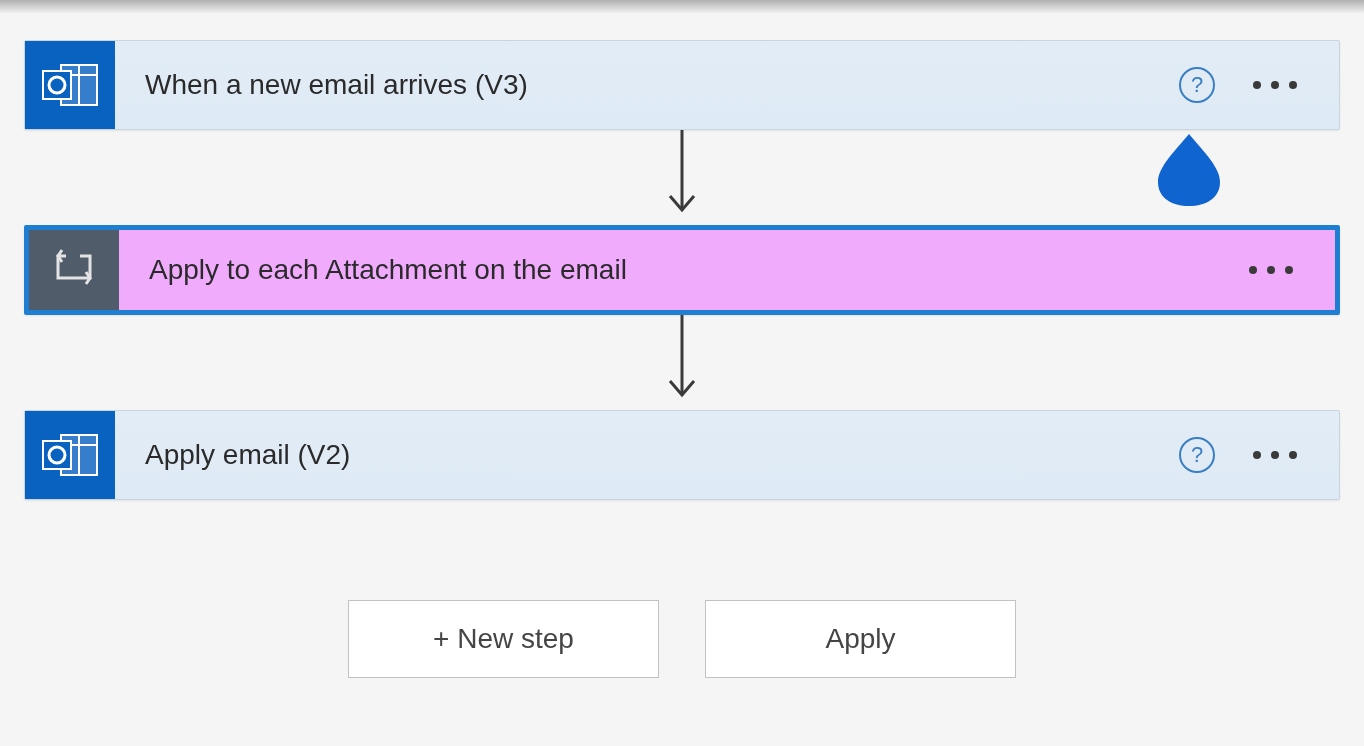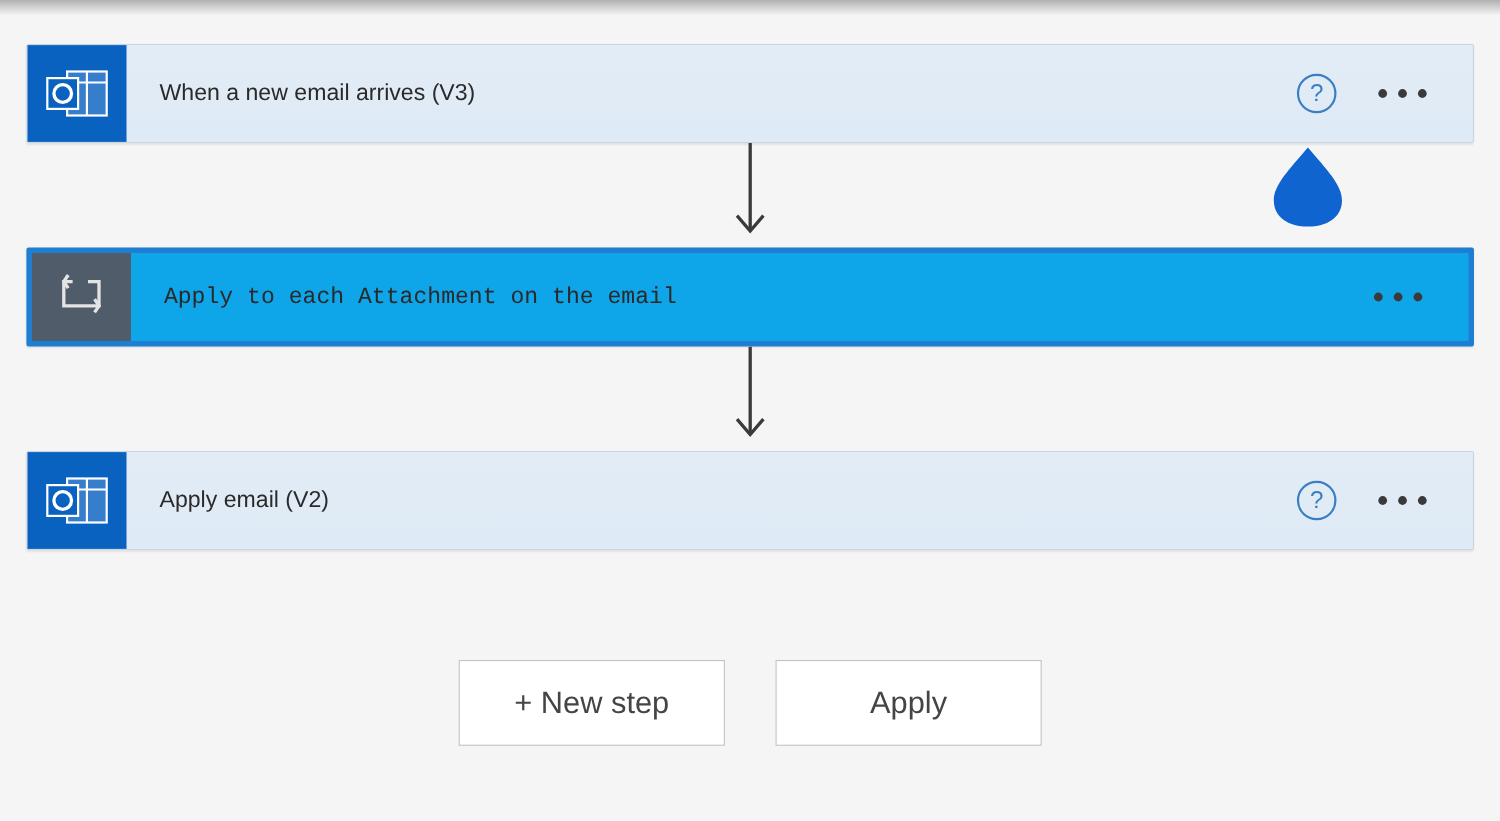--- a/index.html
+++ b/index.html
@@ -28,40 +28,39 @@
     align-items: center;
     height: 90px;
     background: linear-gradient(to bottom, #e2ecf7, #deeaf5);
     border: 1px solid #c8d4e0;
     border-radius: 2px;
     box-shadow: 0 1px 2px rgba(0,0,0,0.08);
     position: relative;
   }
   .step.selected {
     border: 5px solid #1e7ed2;
-    background: #0ea5e9;
-    font-family: Liberation Mono, monospace;
+    background: #f0abfc;
   }
   .icon-box {
     width: 90px;
     height: 100%;
     display: flex;
     align-items: center;
     justify-content: center;
     flex-shrink: 0;
   }
   .icon-outlook {
     background: #0a62c0;
   }
   .icon-loop {
     background: #515c6b;
   }
   .step-title {
     flex: 1;
-    font-size: 21px;
+    font-size: 28px;
     color: #2a2a2a;
     padding-left: 30px;
     font-weight: 400;
   }
   .step-actions {
     display: flex;
     align-items: center;
     gap: 38px;
     padding-right: 42px;
   }
@@ -100,21 +99,21 @@
   .arrow-svg {
     height: 100%;
   }
   .buttons-row {
     display: flex;
     justify-content: center;
     gap: 46px;
     margin-top: 100px;
   }
   .btn {
-    width: 242px;
+    width: 311px;
     height: 78px;
     background: #ffffff;
     border: 1px solid #c2c2c2;
     font-size: 28px;
     color: #454545;
     display: flex;
     align-items: center;
     justify-content: center;
     cursor: pointer;
   }

